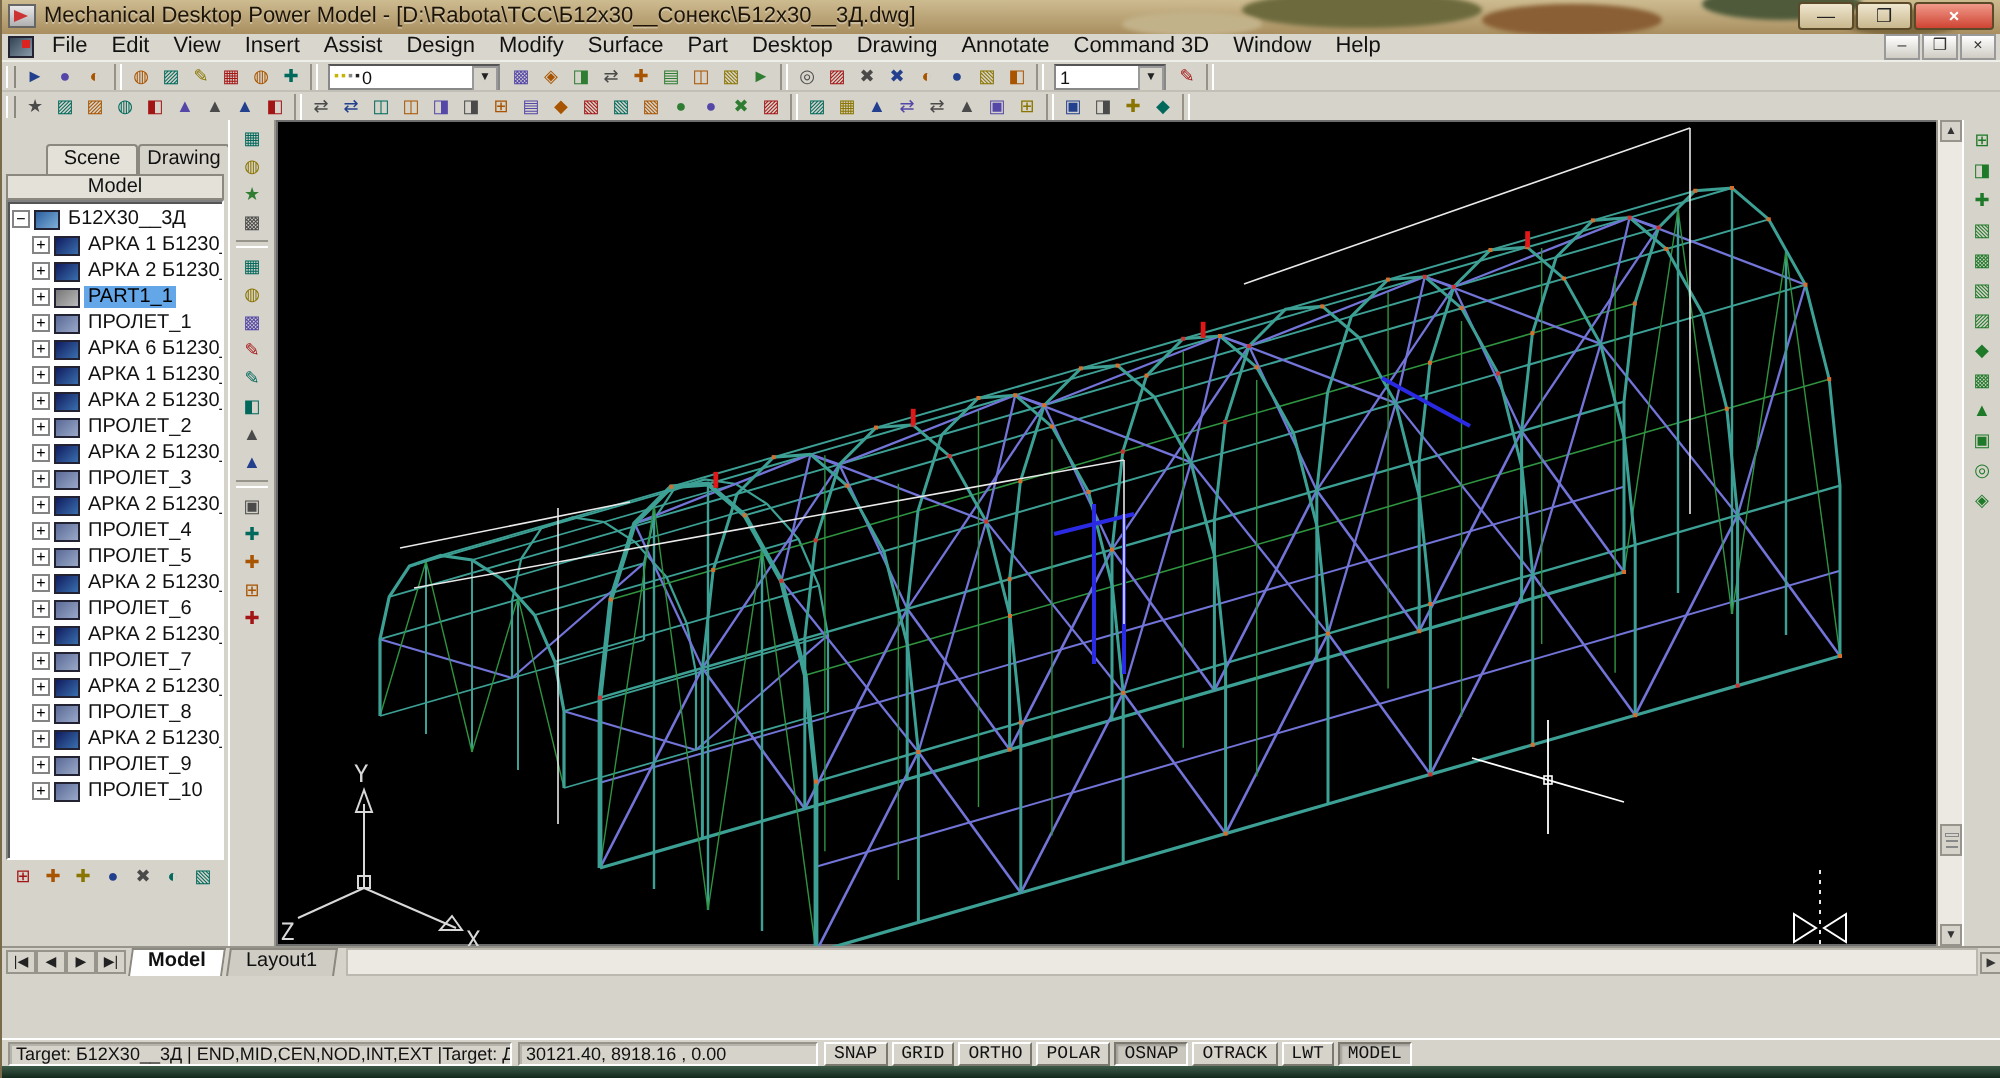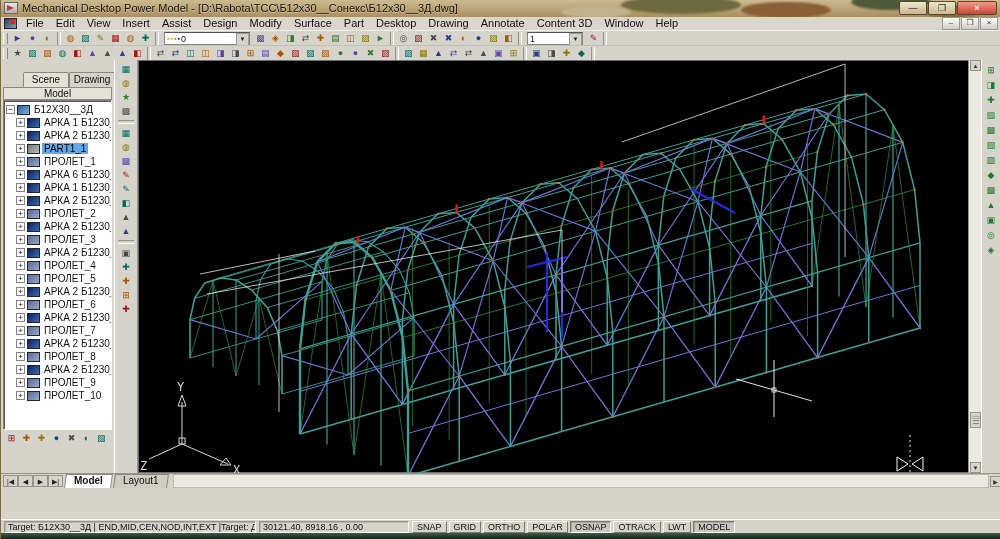--- a/index.html
+++ b/index.html
@@ -125,21 +125,21 @@
   
   #statusbar{position:absolute;left:0;top:519px;width:100%;height:14px;background:#d6d3ca;
     border-top:1px solid #fff;display:flex;align-items:center;font-size:9px;gap:3px;
     padding-left:3px;box-sizing:border-box;}
   .sseg{height:12px;line-height:11px;border:1px solid #97948b;border-bottom-color:#fff;
     border-right-color:#fff;box-shadow:inset 1px 1px 0 rgba(0,0,0,.15);background:#d6d3ca;
     padding:0 3px;white-space:nowrap;overflow:hidden;box-sizing:border-box;}
   #seg-targets{width:252px;}
   #seg-coords{width:150px;}
   .toggle{height:12px;line-height:11px;padding:0 4px;border:1px solid #fff;border-bottom-color:#7a786f;
-    border-right-color:#7a786f;background:#d6d3ca;box-sizing:border-box;}
+    border-right-color:#7a786f;background:#d6d3ca;box-sizing:border-box;font-family:Liberation Mono, monospace;}
   .toggle.pressed{border:1px solid #7a786f;border-bottom-color:#fff;border-right-color:#fff;
     background:#cac7be;box-shadow:inset 1px 1px 1px rgba(0,0,0,.2);}
   
   #taskedge{position:absolute;left:0;top:533px;width:100%;height:6px;
     background:linear-gradient(#3c5a48,#12281c);}
 </style>
 </head>
 <body>
 
 <div id="screen">
@@ -167,21 +167,21 @@
         <span class="menu-item">View</span>
         <span class="menu-item">Insert</span>
         <span class="menu-item">Assist</span>
         <span class="menu-item">Design</span>
         <span class="menu-item">Modify</span>
         <span class="menu-item">Surface</span>
         <span class="menu-item">Part</span>
         <span class="menu-item">Desktop</span>
         <span class="menu-item">Drawing</span>
         <span class="menu-item">Annotate</span>
-        <span class="menu-item">Content 3D</span>
+        <span class="menu-item">Command 3D</span>
         <span class="menu-item">Window</span>
         <span class="menu-item">Help</span>
       </span>
     <span id="mdibtns">
         <span class="mdib">–</span>
         <span class="mdib">❒</span>
         <span class="mdib">×</span>
       </span>
   </div>
 

